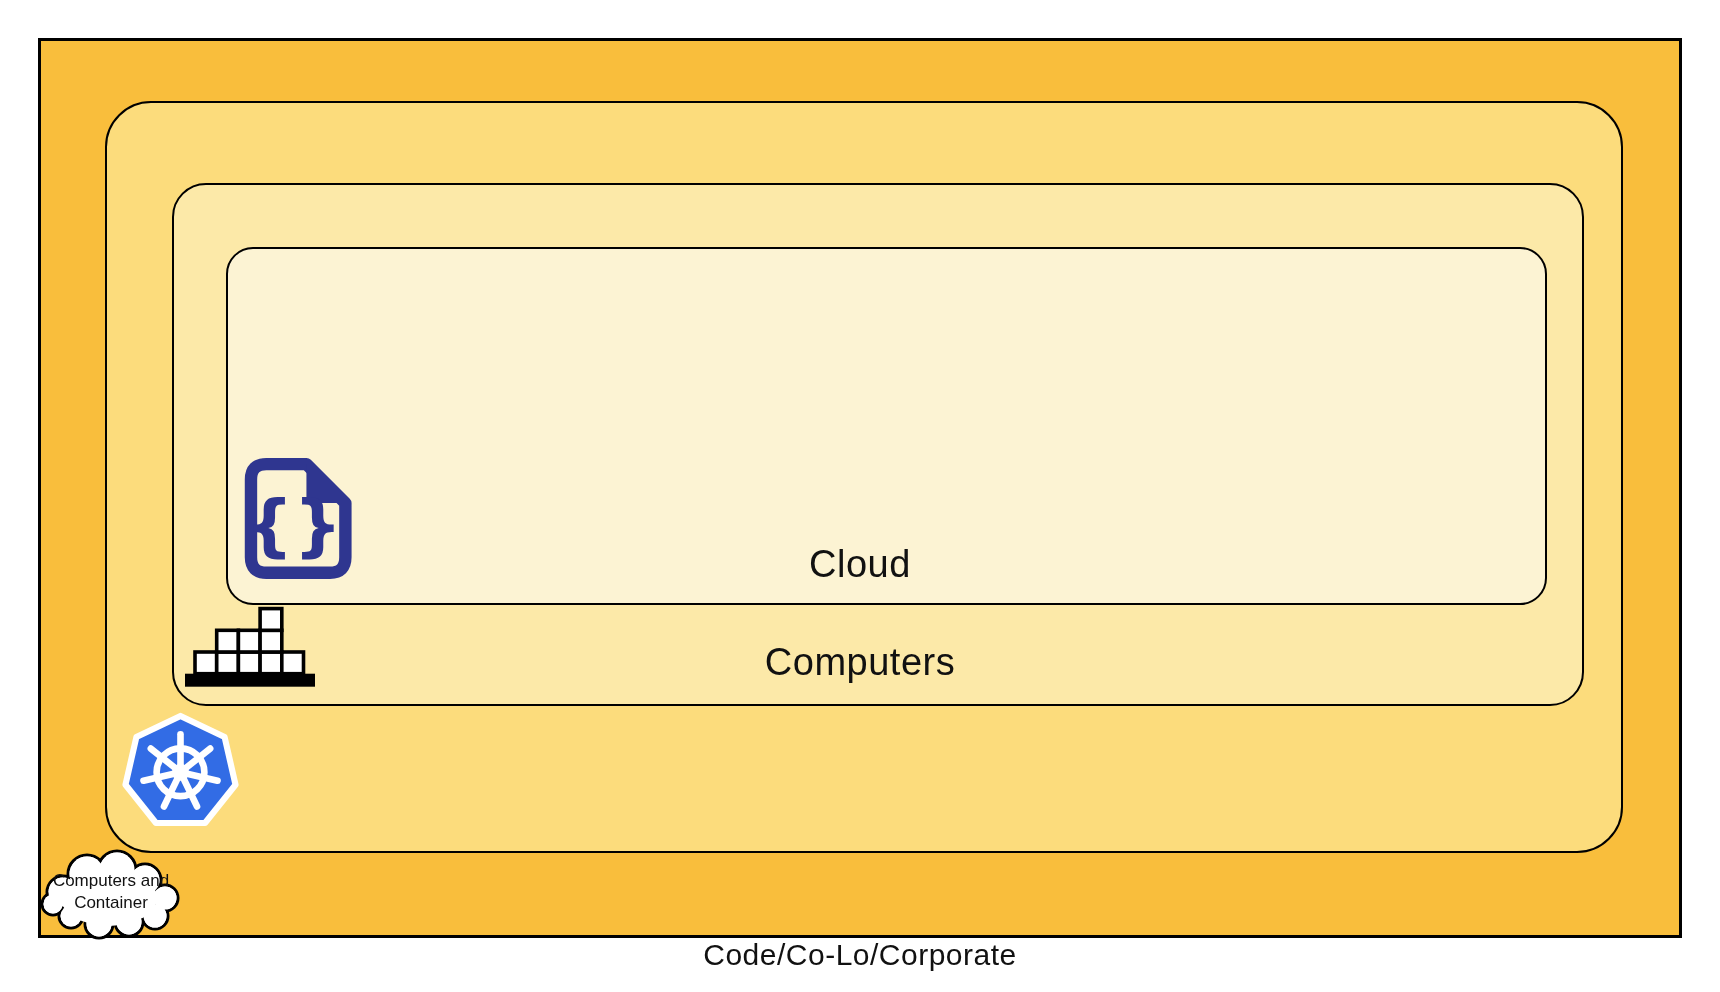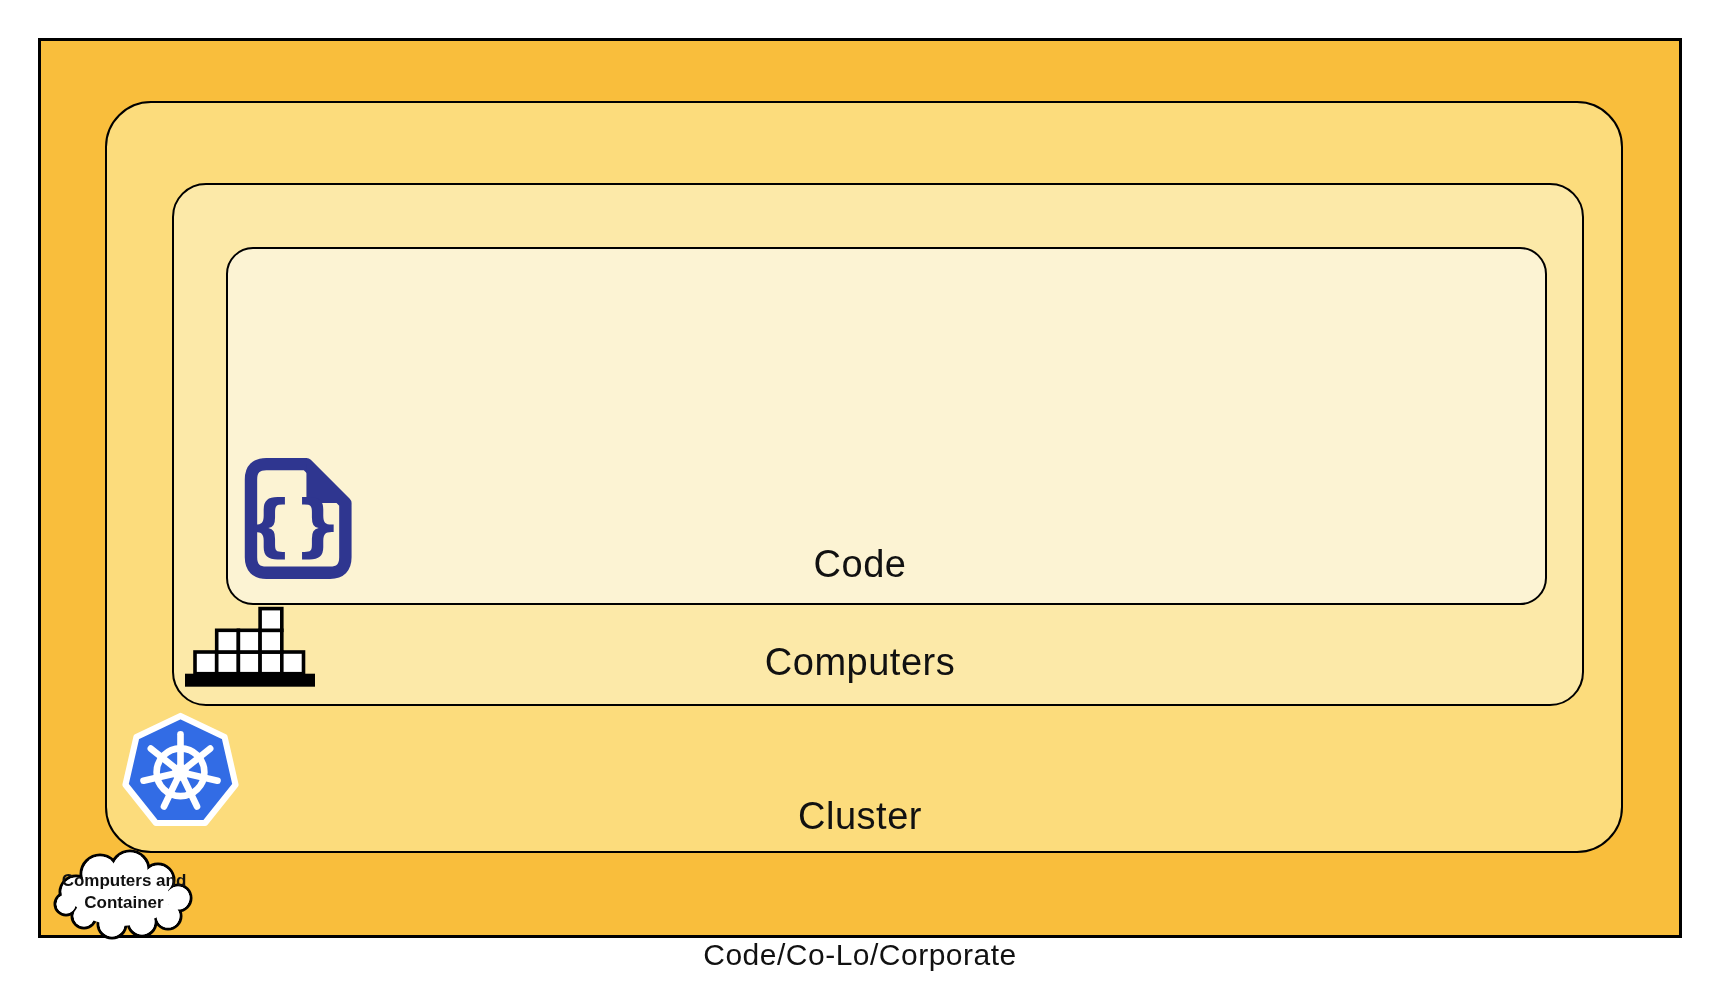--- a/index.html
+++ b/index.html
@@ -56,44 +56,43 @@
   .label-container{top:643px;}
   .label-cluster{top:797px;}
   .label-datacenter{top:867px;font-size:30px;line-height:35px;}
 
   .icon{position:absolute;}
   .icon svg{display:block;width:100%;height:100%;}
   .icon-code{left:238px;top:456px;width:118px;height:126px;}
   .icon-container{left:183px;top:606px;width:134px;height:82px;}
   .icon-kubernetes{left:119px;top:711px;width:123px;height:125px;}
 
-  .cloud-callout{position:absolute;left:52px;top:844px;width:144px;height:98px;font-weight:bold;}
+  .cloud-callout{position:absolute;left:39px;top:844px;width:144px;height:98px;}
   .cloud-callout svg{position:absolute;inset:0;width:100%;height:100%;}
   .cloud-text{
     position:absolute;left:0;top:26px;width:100%;
     text-align:center;font-size:17px;line-height:22px;
     color:var(--label-color);
   }
 </style>
 </head>
 <body>
 
 <div class="stage">
 
   <div class="layer layer-datacenter">
     <div class="layer layer-cluster">
       <div class="layer layer-container">
         <div class="layer layer-code"></div>
       </div>
     </div>
   </div>
 
-  <div class="layer-label label-code">Code</div>
+  <div class="layer-label label-code">Cloud</div>
   <div class="layer-label label-container">Computers</div>
-  <div class="layer-label label-cluster">Cluster</div>
   <div class="layer-label label-datacenter">
     <div>Code/Co-Lo/Corporate</div>
     
   </div>
 
   <div class="icon icon-code">
     <svg viewBox="0 0 100 105" aria-hidden="true">
       <path d="M58 6 H24 Q11 6 11 19 V85 Q11 98 24 98 H78 Q91 98 91 85 V39 Z" style="fill:none;stroke:var(--code-icon-color);" stroke-width="10.5" stroke-linejoin="round"></path>
       <path d="M58 6 L91 39 L58 39 Z" style="fill:var(--code-icon-color);"></path>
       <text x="47" y="78" text-anchor="middle" style="fill:var(--code-icon-color);font-family:'DejaVu Sans',sans-serif;font-weight:bold;font-size:58px;">{}</text>

